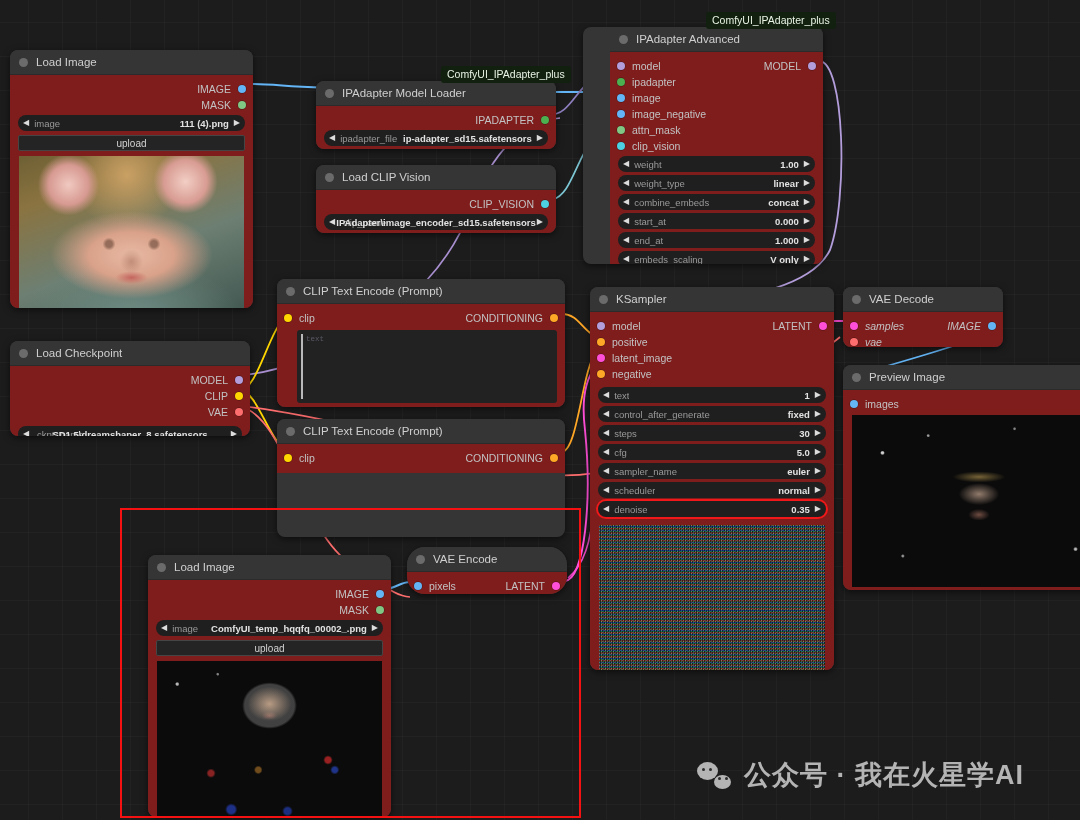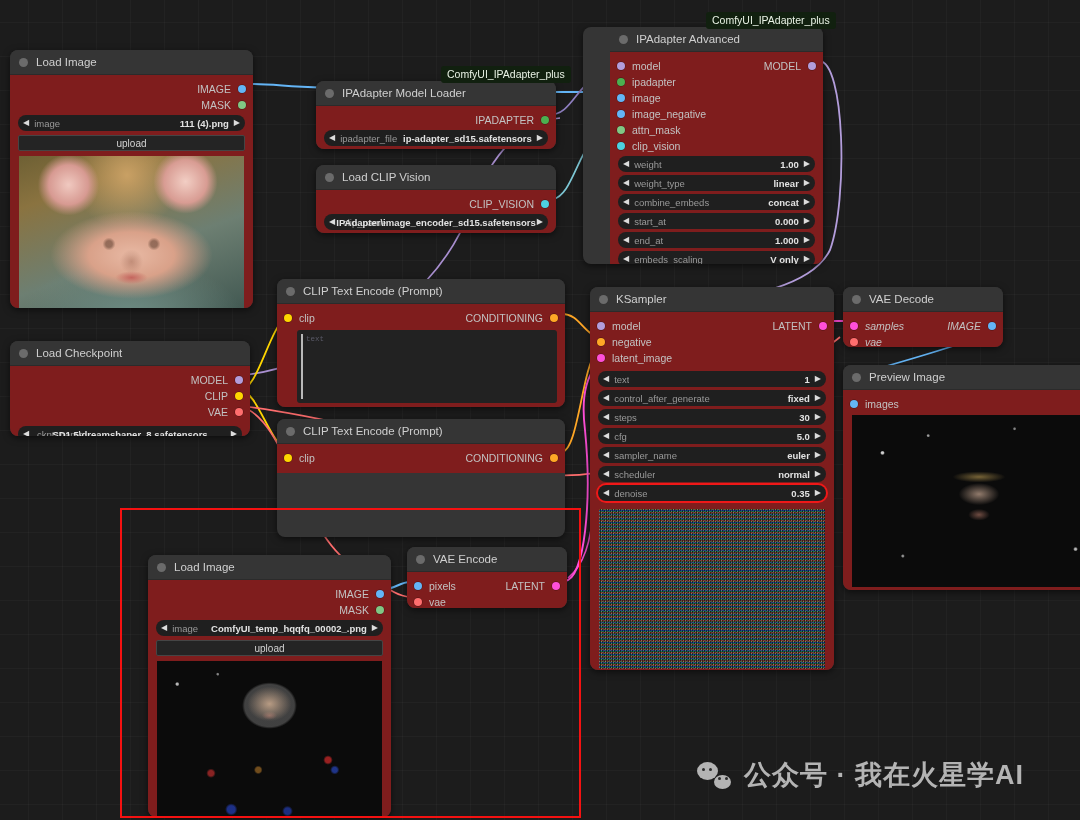--- a/index.html
+++ b/index.html
@@ -523,27 +523,33 @@
           <span class="slot-label">model</span>
         </div>
         <div class="slot-out">
           <span class="dot" style="background:#ff4fd8"></span>
           <span class="slot-label">LATENT</span>
         </div>
       </div>
       <div class="slot-row">
         <div class="slot-in">
           <span class="dot" style="background:#ffa726"></span>
-          <span class="slot-label">negative</span>
+          <span class="slot-label">positive</span>
         </div>
       </div>
       <div class="slot-row">
         <div class="slot-in">
           <span class="dot" style="background:#ff4fd8"></span>
           <span class="slot-label">latent_image</span>
+        </div>
+      </div>
+      <div class="slot-row">
+        <div class="slot-in">
+          <span class="dot" style="background:#ffa726"></span>
+          <span class="slot-label">negative</span>
         </div>
       </div>
 
       <div class="widget" style="margin-top:6px;">
         <span class="arr">◀</span>
         <span class="wlabel">text</span>
         <span class="wvalue">1</span>
         <span class="arr">▶</span>
       </div>
       <div class="widget">
@@ -655,21 +661,21 @@
         <span class="wvalue">ComfyUI_temp_hqqfq_00002_.png</span>
         <span class="arr">▶</span>
       </div>
       <div class="btn-widget">upload</div>
       <div class="imgbox" style="height:165px;">
         <div class="art art-astro"></div>
       </div>
     </div>
   </div>
 
-  <div class="node" style="left:407px; top:547px; width:160px; height:61px;">
+  <div class="node" style="left:407px; top:547px; width:160px; height:47px;border-radius:18px;">
     <div class="node-title">
       <span class="title-dot"></span>
       <span>VAE Encode</span>
     </div>
     <div class="node-body" style="padding-bottom:5px;">
       <div class="slot-row">
         <div class="slot-in">
           <span class="dot" style="background:#64b5f6"></span>
           <span class="slot-label">pixels</span>
         </div>

